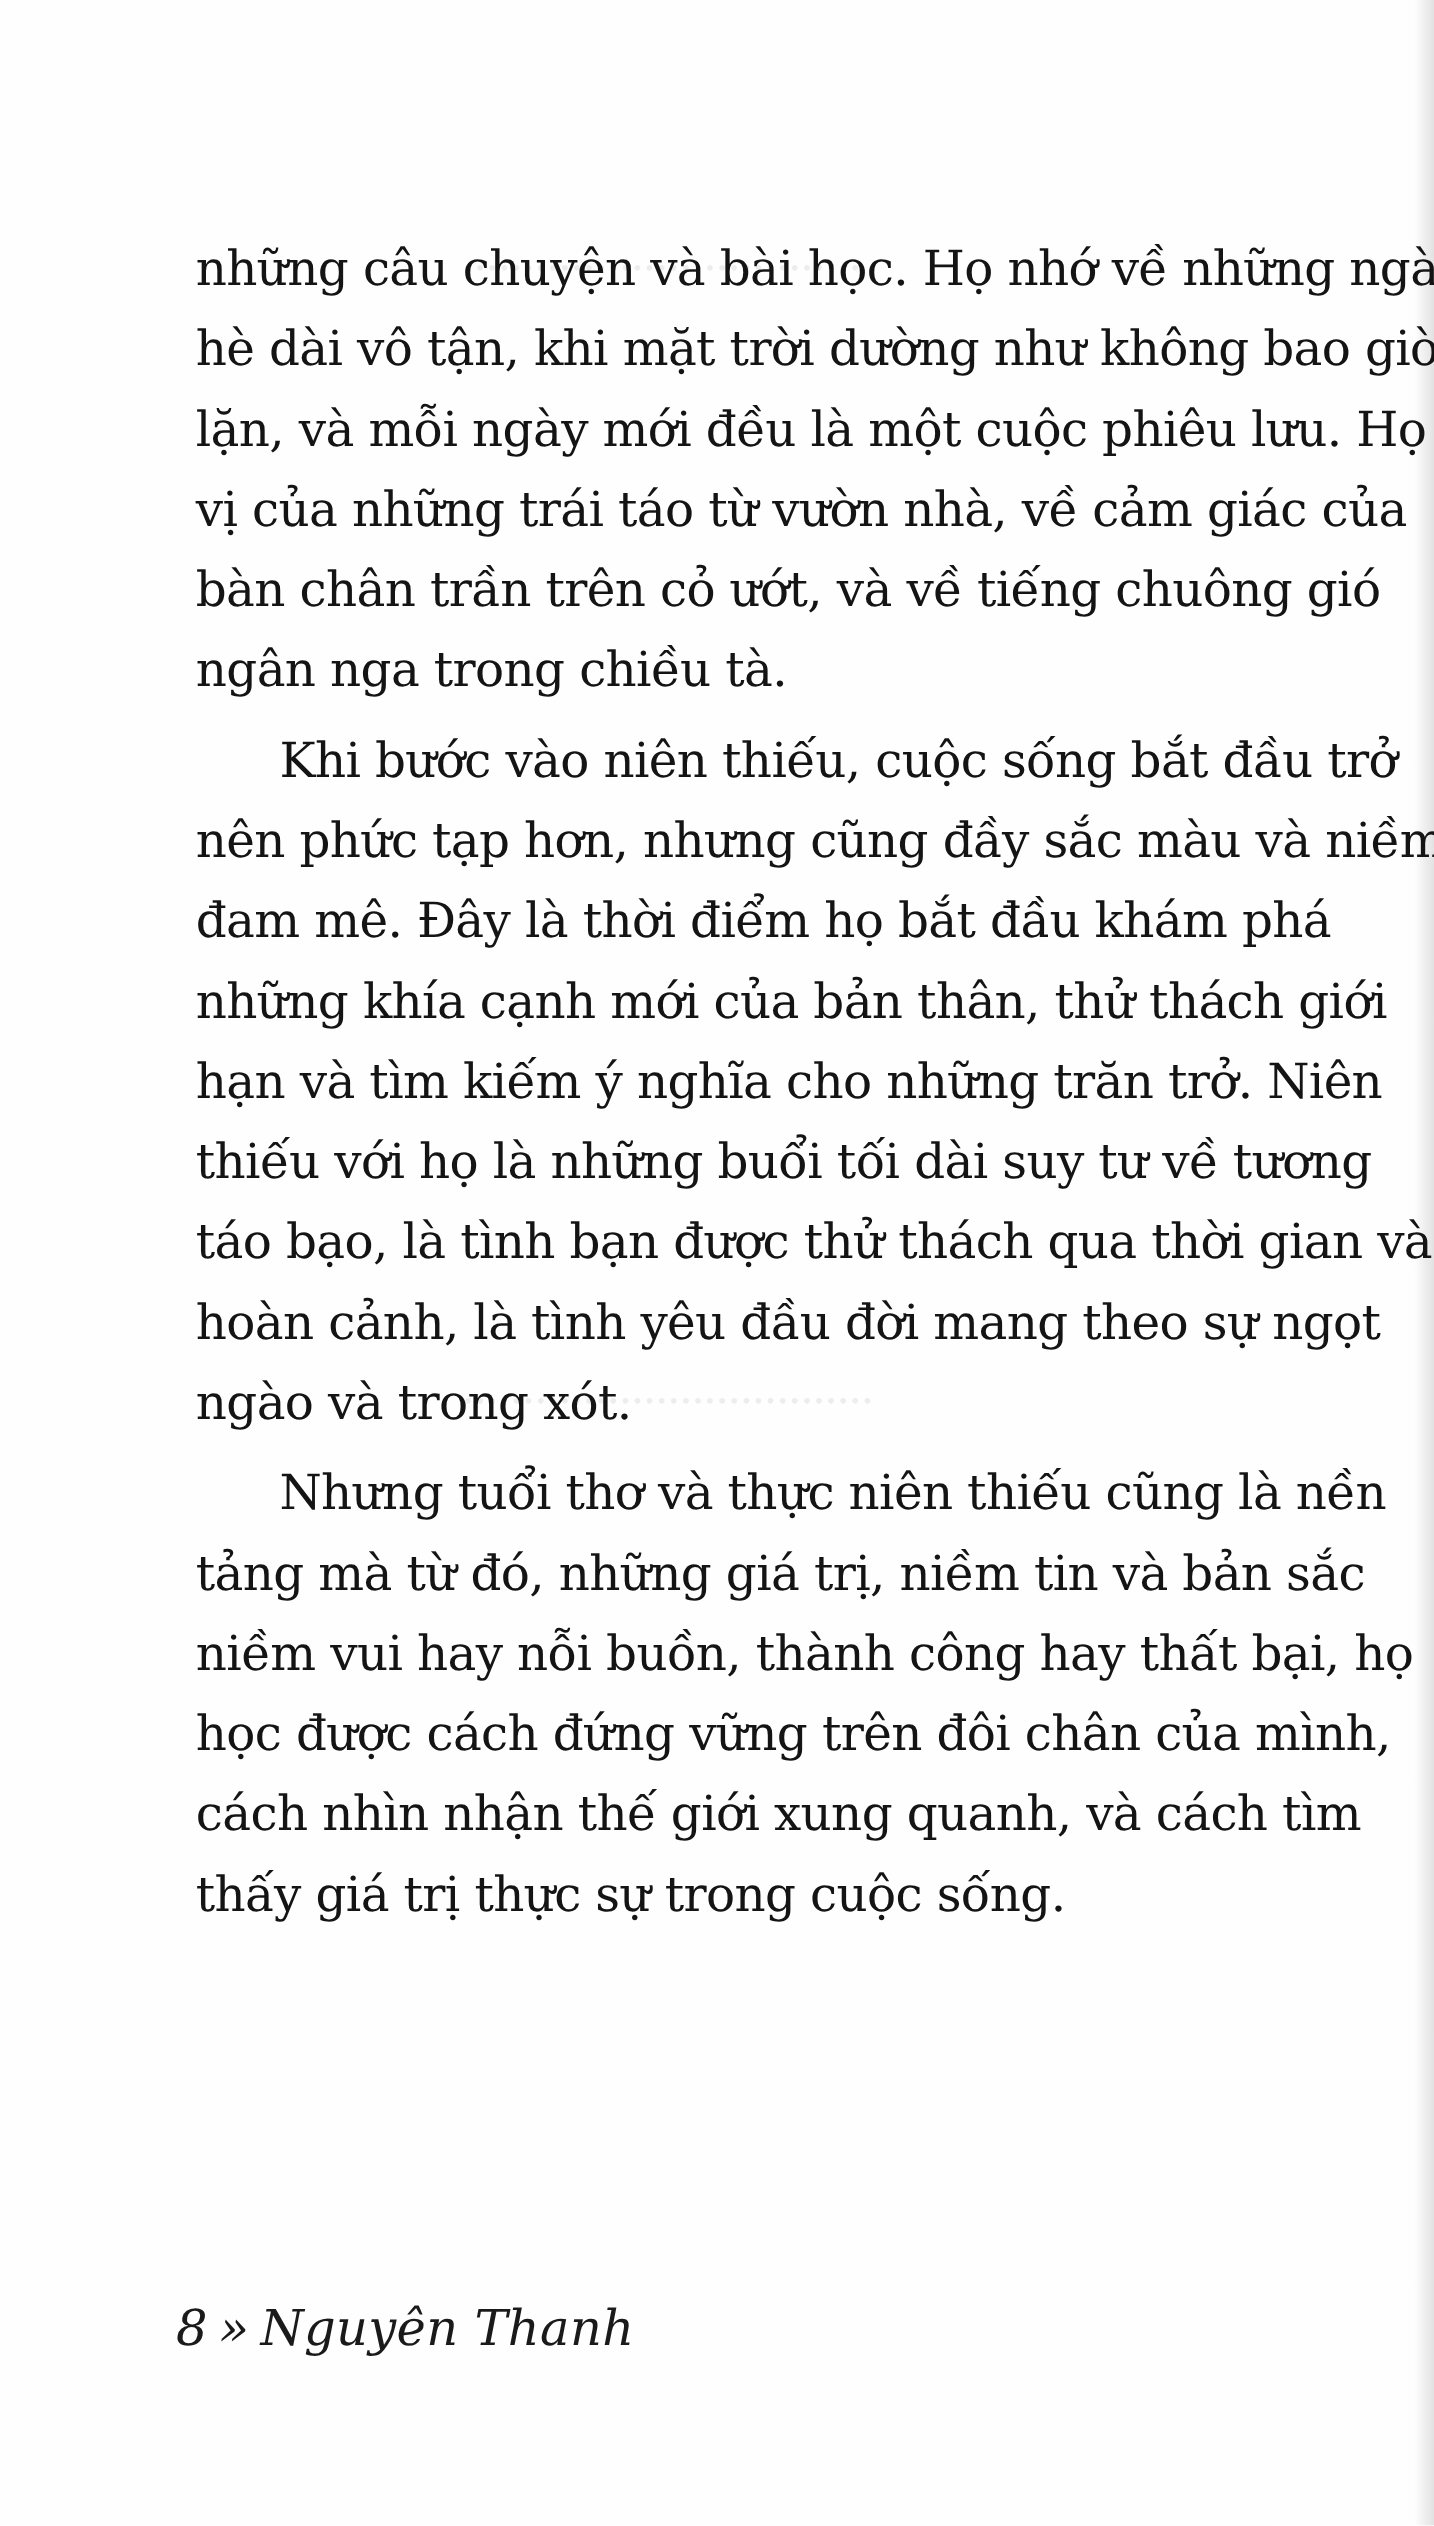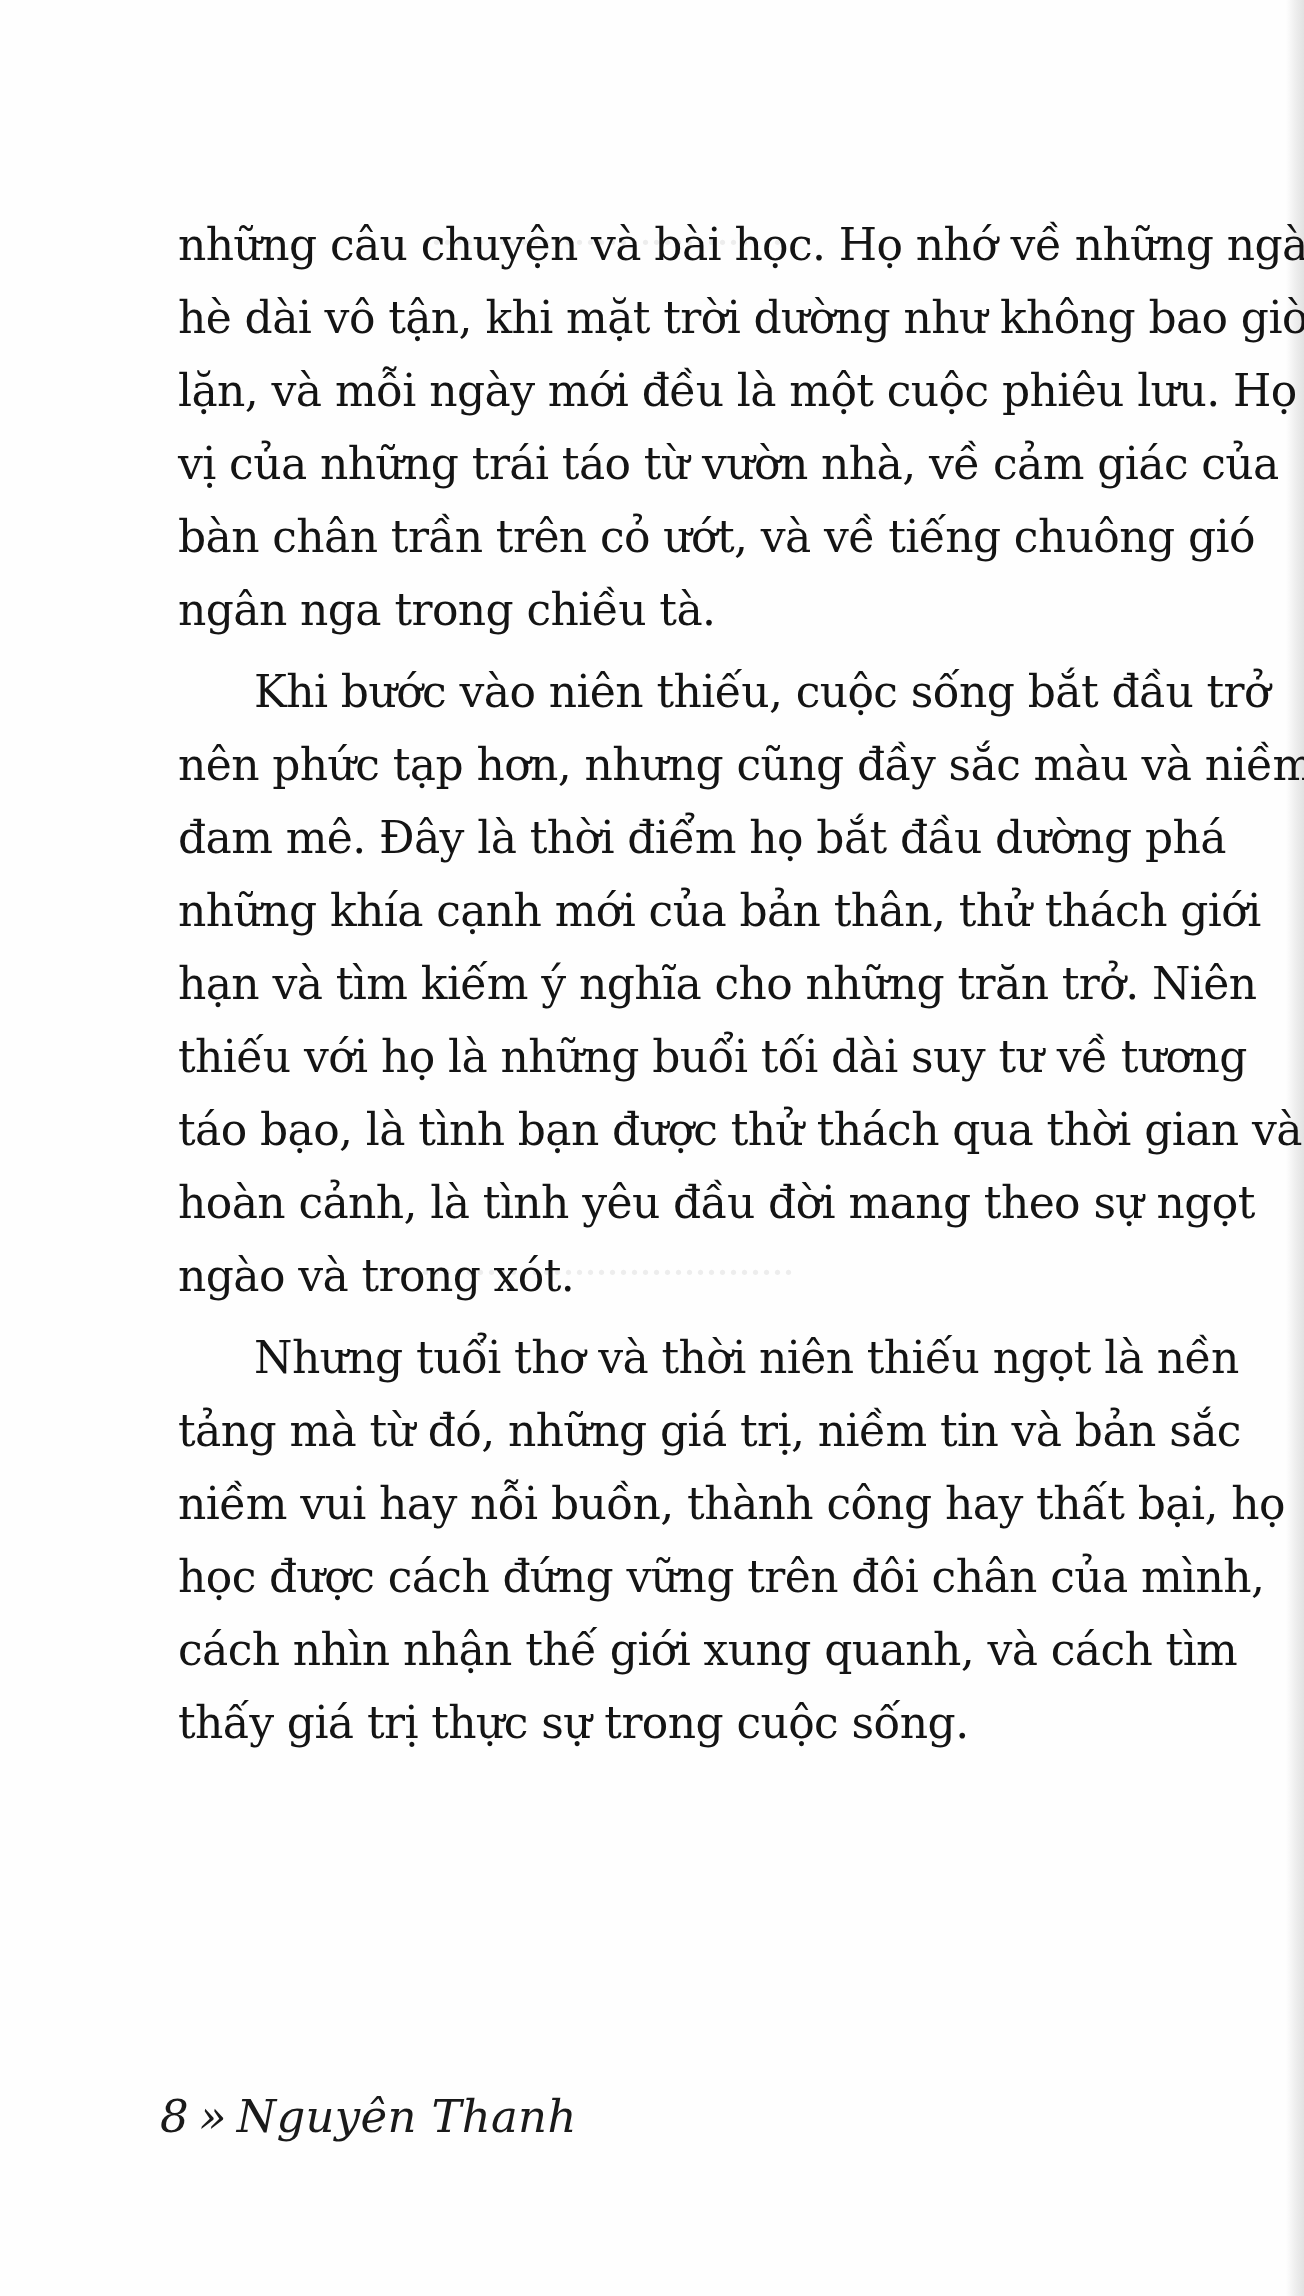--- a/index.html
+++ b/index.html
@@ -97,31 +97,31 @@
       <span class="line">hè dài vô tận, khi mặt trời dường như không bao giờ</span>
       <span class="line">lặn, và mỗi ngày mới đều là một cuộc phiêu lưu. Họ</span>
       <span class="line">vị của những trái táo từ vườn nhà, về cảm giác của</span>
       <span class="line">bàn chân trần trên cỏ ướt, và về tiếng chuông gió</span>
       <span class="line last">ngân nga trong chiều tà.</span>
     </p>
 
     <p class="para">
       <span class="line indent">Khi bước vào niên thiếu, cuộc sống bắt đầu trở</span>
       <span class="line">nên phức tạp hơn, nhưng cũng đầy sắc màu và niềm</span>
-      <span class="line">đam mê. Đây là thời điểm họ bắt đầu dường phá</span>
+      <span class="line">đam mê. Đây là thời điểm họ bắt đầu khám phá</span>
       <span class="line">những khía cạnh mới của bản thân, thử thách giới</span>
       <span class="line">hạn và tìm kiếm ý nghĩa cho những trăn trở. Niên</span>
       <span class="line">thiếu với họ là những buổi tối dài suy tư về tương</span>
       <span class="line">táo bạo, là tình bạn được thử thách qua thời gian và</span>
       <span class="line">hoàn cảnh, là tình yêu đầu đời mang theo sự ngọt</span>
       <span class="line last">ngào và trong xót.</span>
     </p>
 
     <p class="para">
-      <span class="line indent">Nhưng tuổi thơ và thời niên thiếu ngọt là nền</span>
+      <span class="line indent">Nhưng tuổi thơ và thực niên thiếu cũng là nền</span>
       <span class="line">tảng mà từ đó, những giá trị, niềm tin và bản sắc</span>
       <span class="line">niềm vui hay nỗi buồn, thành công hay thất bại, họ</span>
       <span class="line">học được cách đứng vững trên đôi chân của mình,</span>
       <span class="line">cách nhìn nhận thế giới xung quanh, và cách tìm</span>
       <span class="line last">thấy giá trị thực sự trong cuộc sống.</span>
     </p>
   </div>
 
   <div class="footer">
     <span>8</span><span class="sep">»</span><span>Nguyên Thanh</span>

